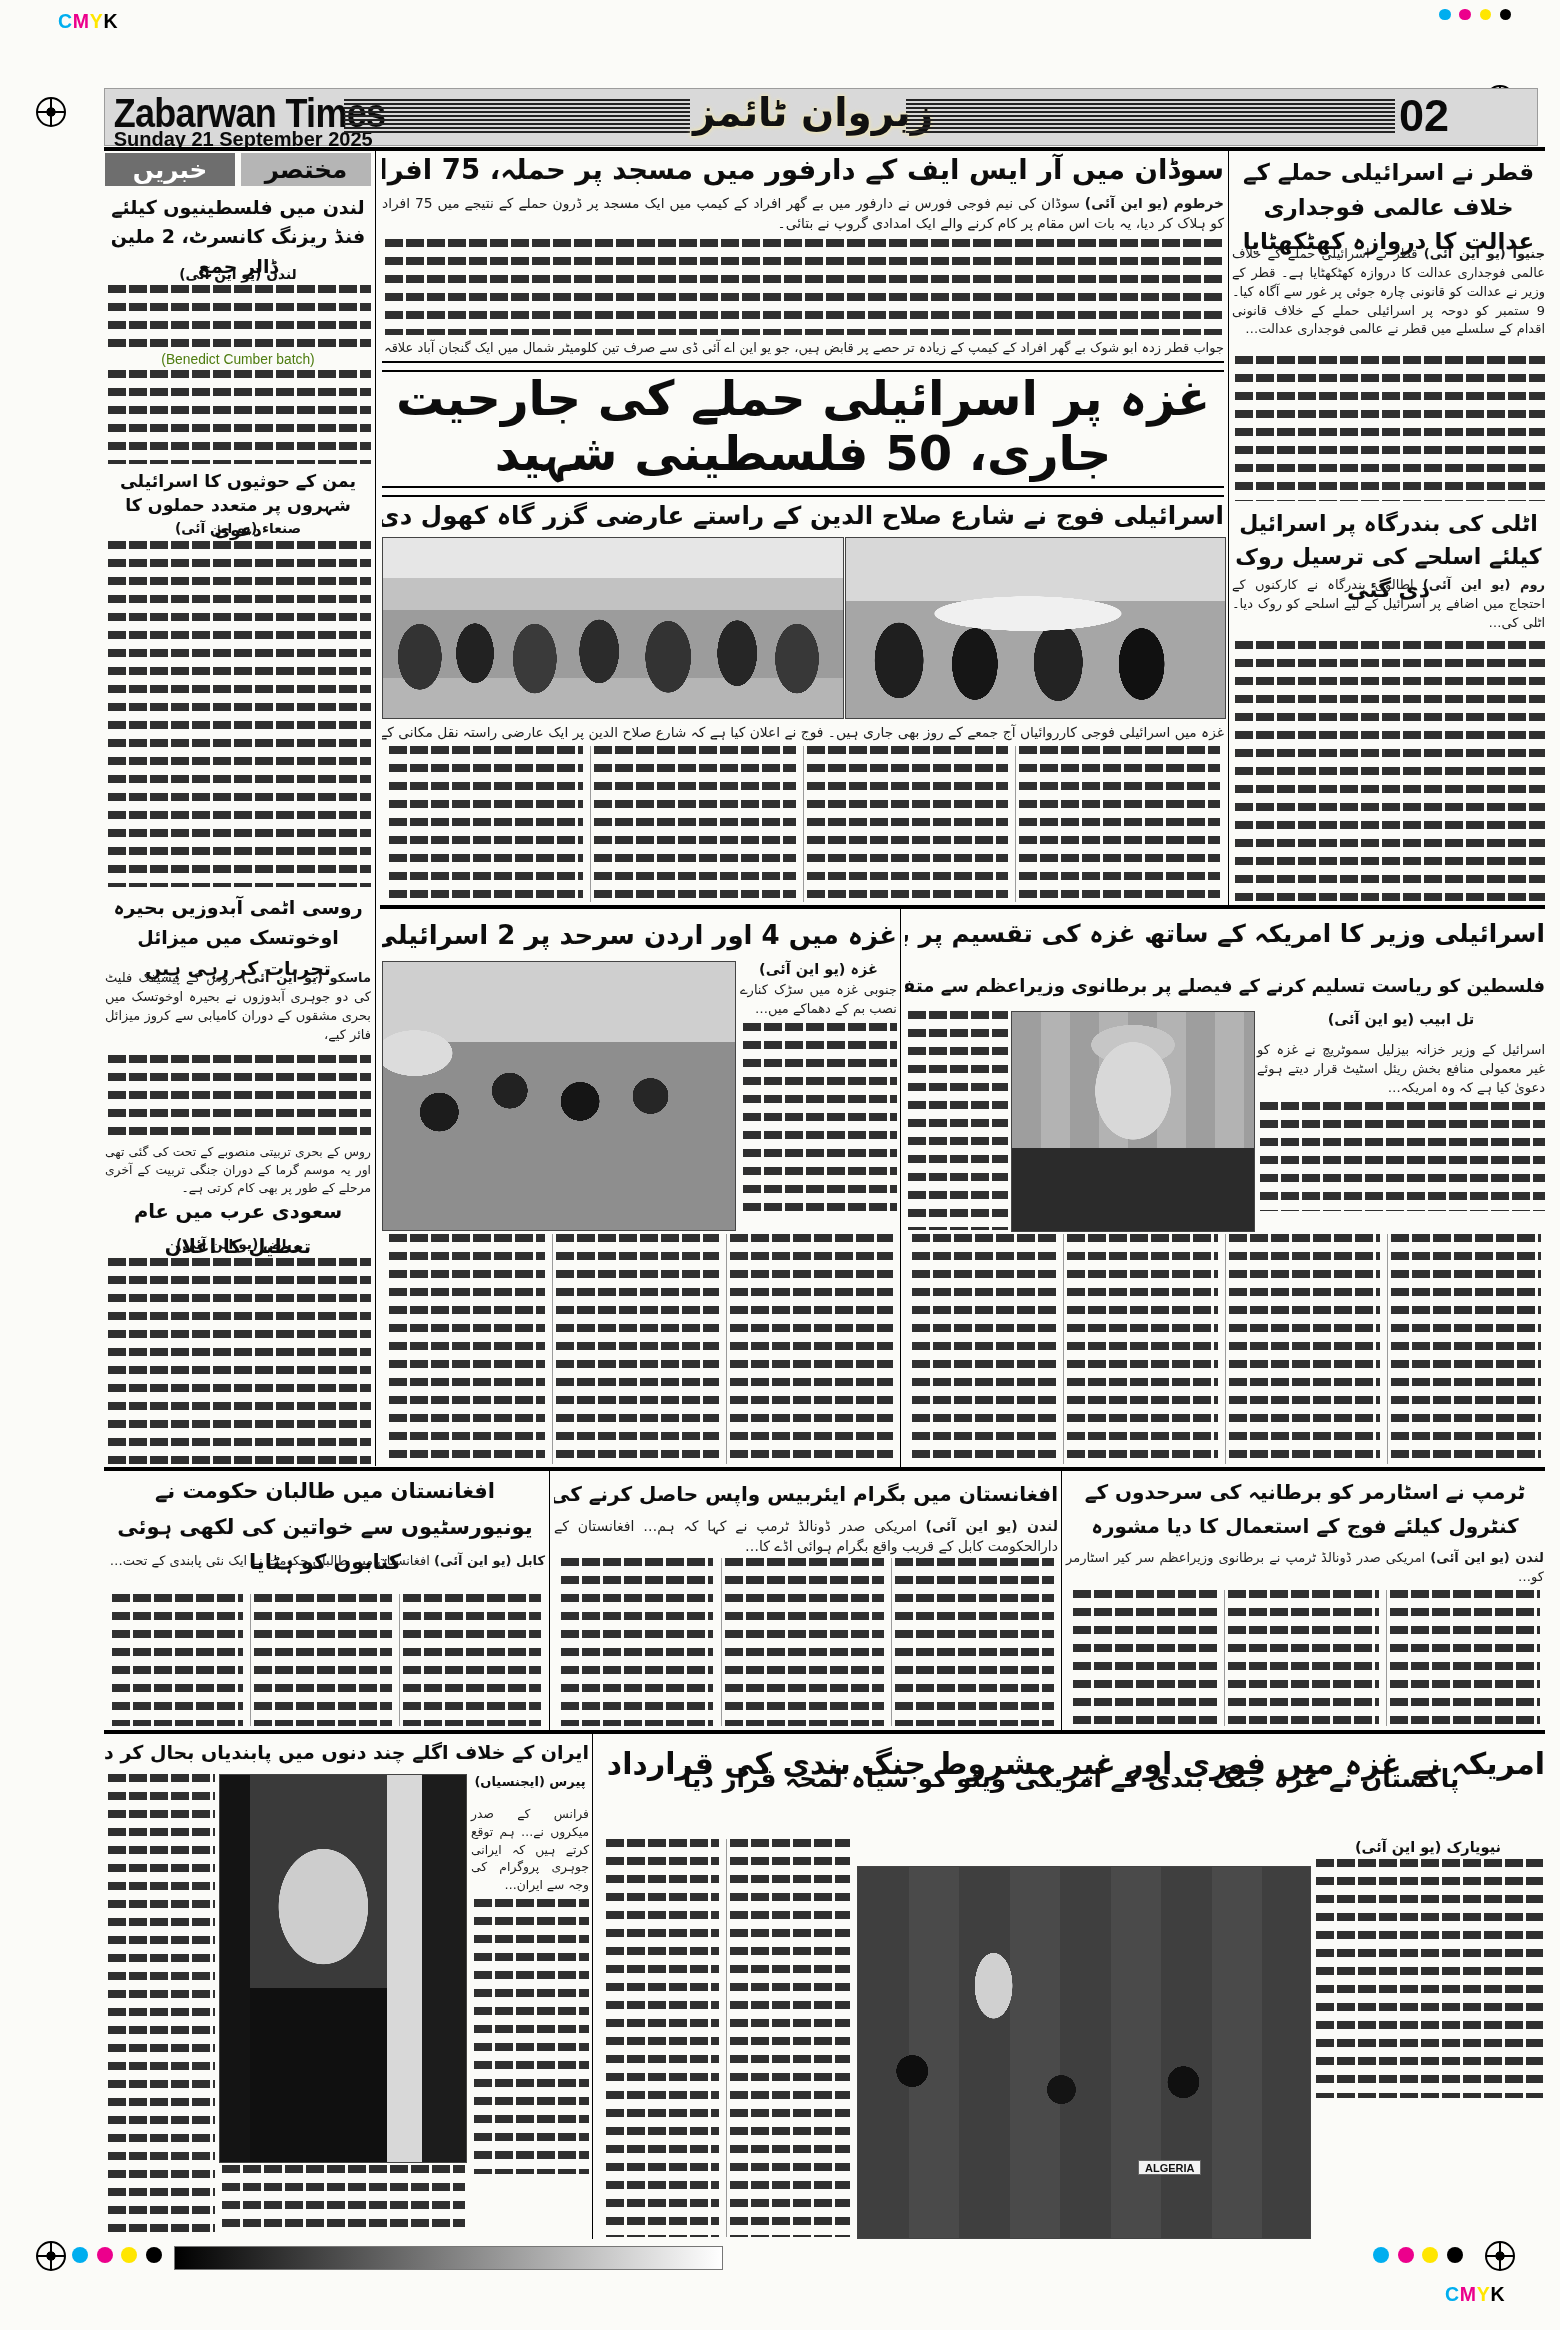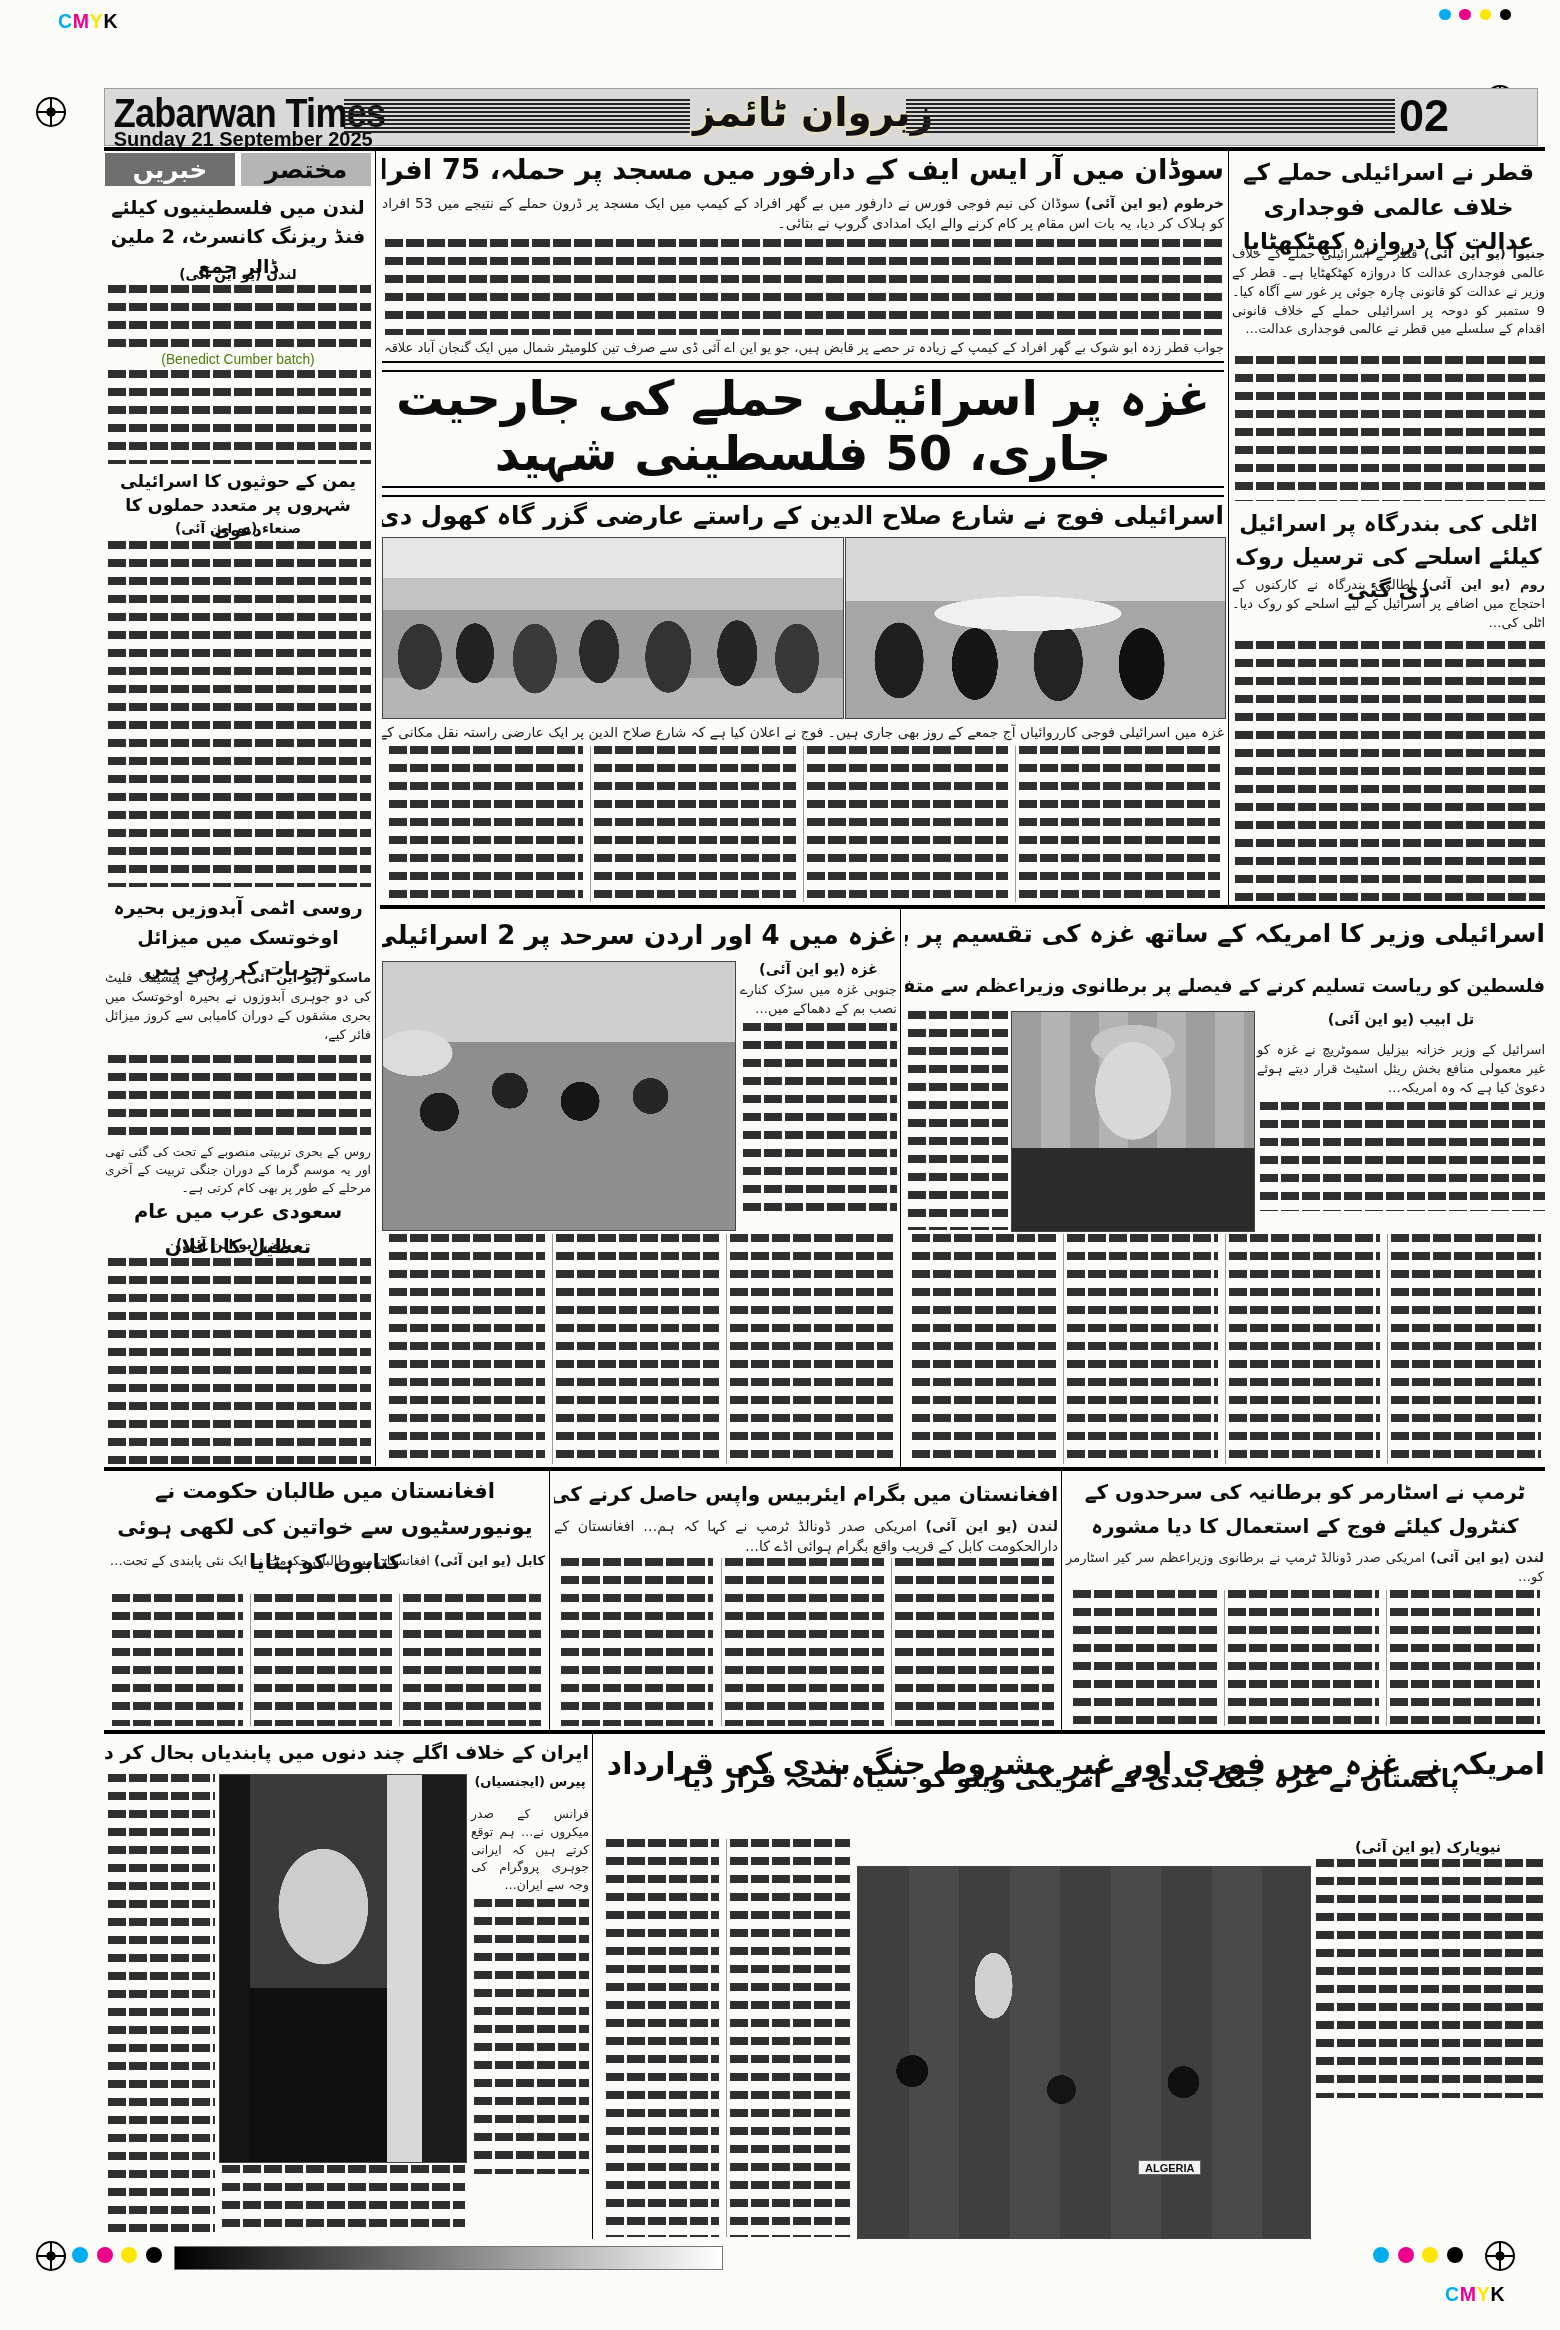--- a/index.html
+++ b/index.html
@@ -148,21 +148,21 @@
   <div class="abs fill" style="left:105px;top:1055px;width:266px;height:85px;"></div>
   <div class="abs p" style="left:105px;top:1144px;width:266px;height:46px;font-size:12.3px;">روس کے بحری تربیتی منصوبے کے تحت کی گئی تھی اور یہ موسم گرما کے دوران جنگی تربیت کے آخری مرحلے کے طور پر بھی کام کرتی ہے۔</div>
 
   <div class="abs hl" style="left:105px;top:1194px;width:266px;height:38px;font-size:19.5px;line-height:1.8;">سعودی عرب میں عام تعطیل کا اعلان</div>
   <div class="abs dateline" style="left:105px;top:1236px;width:266px;font-size:13.8px;">ریاض (یو این آئی)</div>
   <div class="abs fill" style="left:105px;top:1258px;width:266px;height:206px;"></div>
 
   <div class="abs hl nowrap" style="left:382px;top:151px;width:842px;height:36px;font-size:27.5px;line-height:36px;">سوڈان میں آر ایس ایف کے دارفور میں مسجد پر حملہ، 75 افراد جان بحق</div>
   <div class="abs p" style="left:382px;top:193px;width:842px;height:41px;font-size:13.8px;">
     <span class="dl">خرطوم (یو این آئی)</span>
-    <span>سوڈان کی نیم فوجی فورس نے دارفور میں بے گھر افراد کے کیمپ میں ایک مسجد پر ڈرون حملے کے نتیجے میں 53 افراد کو ہلاک کر دیا، یہ بات اس مقام پر کام کرنے والے ایک امدادی گروپ نے بتائی۔</span>
+    <span>سوڈان کی نیم فوجی فورس نے دارفور میں بے گھر افراد کے کیمپ میں ایک مسجد پر ڈرون حملے کے نتیجے میں 75 افراد کو ہلاک کر دیا، یہ بات اس مقام پر کام کرنے والے ایک امدادی گروپ نے بتائی۔</span>
   </div>
   <div class="abs fill" style="left:382px;top:239px;width:842px;height:96px;"></div>
   <div class="abs p nowrap" style="left:382px;top:339px;width:842px;height:19px;font-size:13px;">جواب قطر زدہ ابو شوک بے گھر افراد کے کیمپ کے زیادہ تر حصے پر قابض ہیں، جو یو این اے آئی ڈی سے صرف تین کلومیٹر شمال میں ایک گنجان آباد علاقہ ہے۔</div>
   <div class="abs dblrule" style="left:382px;top:361px;width:842px;height:6.5px;"></div>
 
   <div class="abs hl" style="left:382px;top:371px;width:842px;height:114px;font-size:48px;line-height:1.15;">غزہ پر اسرائیلی حملے کی جارحیت جاری، 50 فلسطینی شہید</div>
   <div class="abs dblrule" style="left:382px;top:486px;width:842px;height:6.5px;"></div>
   <div class="abs hl nowrap" style="left:382px;top:497px;width:842px;height:38px;font-size:24.6px;line-height:38px;">اسرائیلی فوج نے شارع صلاح الدین کے راستے عارضی گزر گاہ کھول دی</div>
   <div class="photo ph-crowd" style="left:382px;top:537px;width:460px;height:180px;"></div>
   <div class="photo ph-funeral" style="left:845px;top:537px;width:379px;height:180px;"></div>

